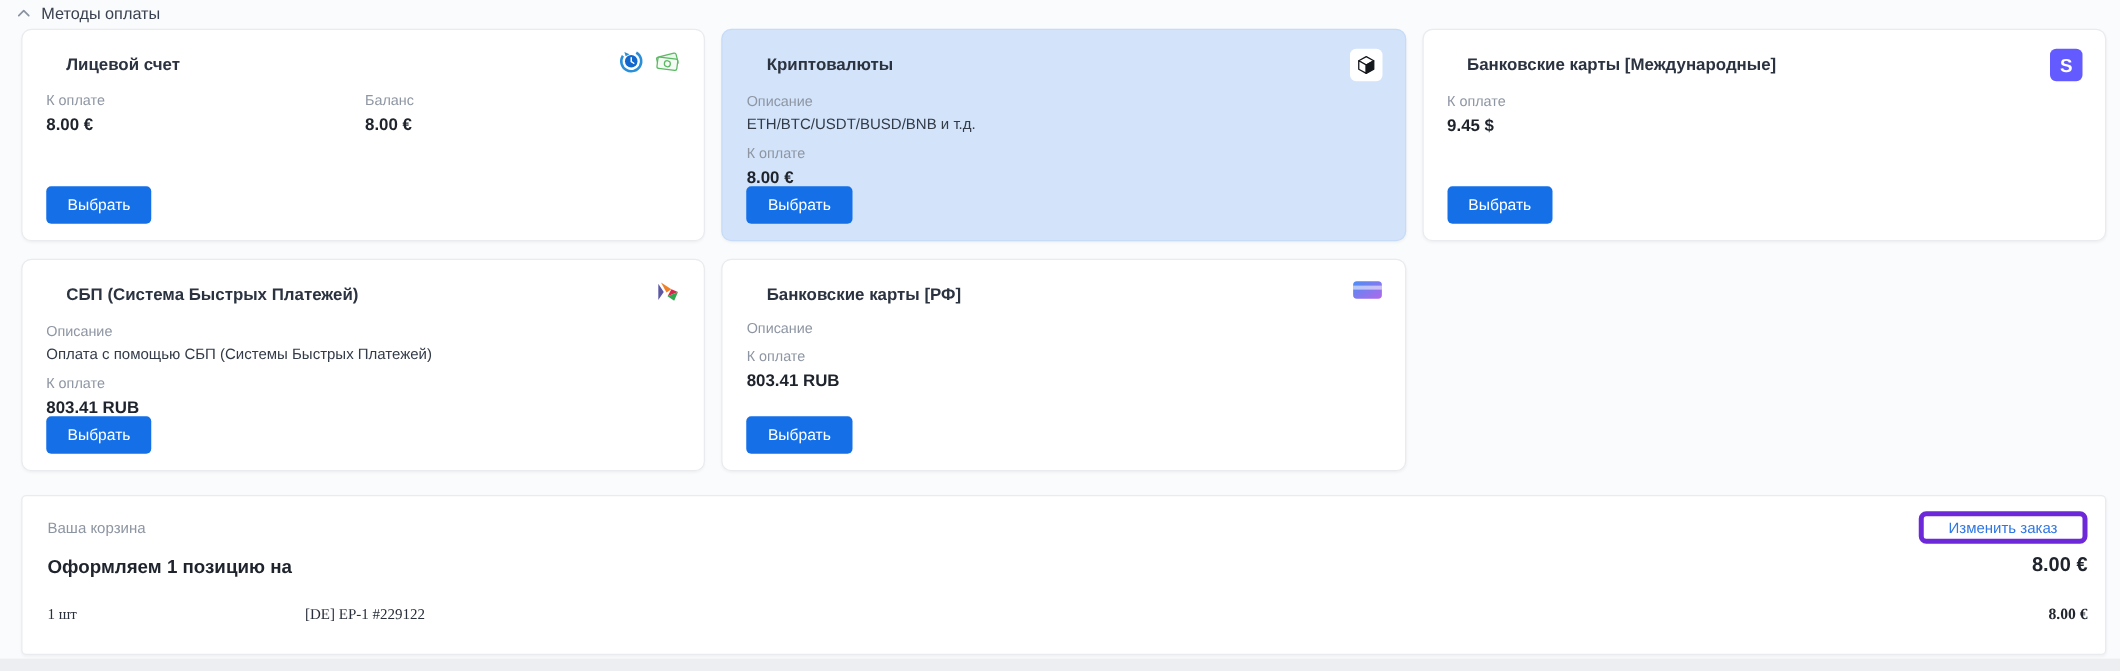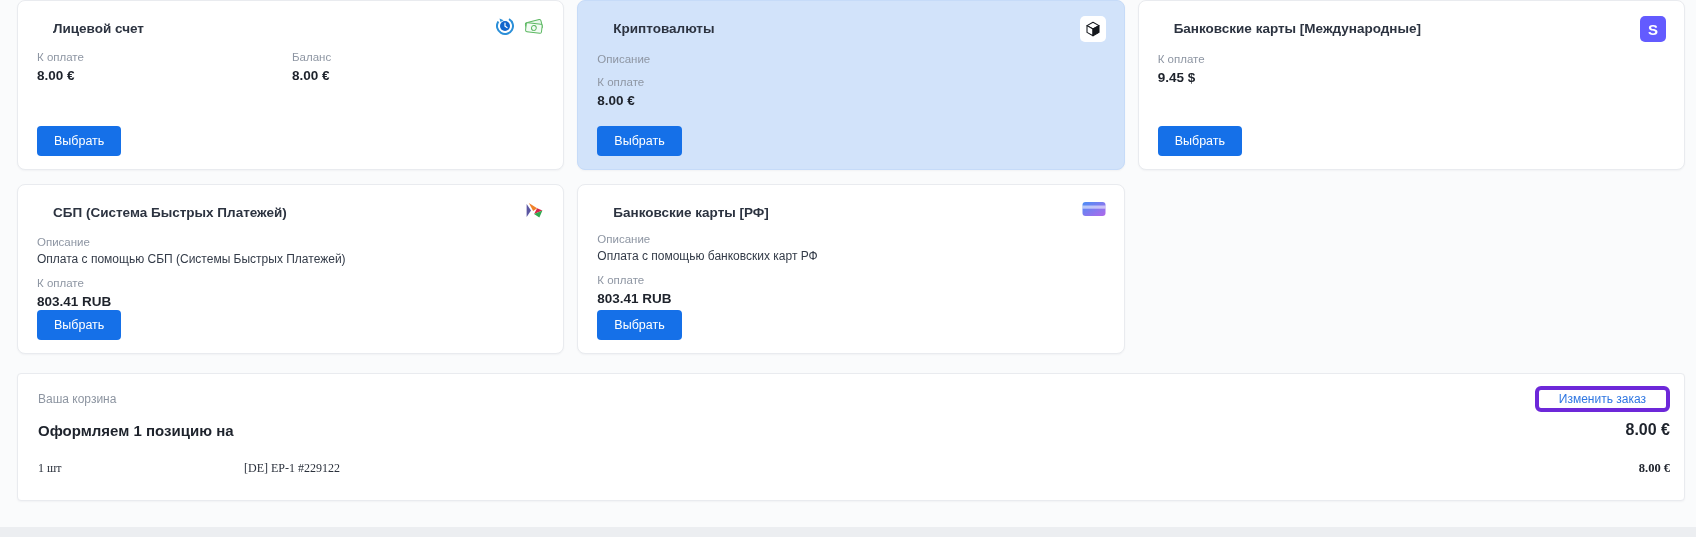--- a/index.html
+++ b/index.html
@@ -91,20 +91,28 @@
   .item-name { flex:1; }
   .item-price { font-size:12.5px; font-weight:600; color:#20252e; }
 
   .bottom-strip { height:10px; background:#eceef1; }
 </style>
 </head>
 <body>
 
 <div class="page">
 
+  <div class="section-header">
+    <span class="chev">
+      <svg width="10" height="7" viewBox="0 0 10 7">
+          <path d="M1 5.5L5 1.5l4 4" stroke="#8b93a2" stroke-width="1.4" fill="none" stroke-linecap="round" stroke-linejoin="round"></path>
+        </svg>
+    </span>
+    <span class="section-title">Методы оплаты</span>
+  </div>
 
   <div class="grid">
 
     <div class="card">
       <div class="card-head">
         <div class="card-title">Лицевой счет</div>
         <div class="card-icons">
           <span>
             <svg width="20" height="20" viewBox="0 0 20 20">
               <circle cx="10" cy="10" r="8" fill="none" stroke="#2b8fd8" stroke-width="2" stroke-dasharray="38 12" transform="rotate(-60 10 10)"></circle>
@@ -146,20 +154,21 @@
           <span class="icon-box">
             <svg width="18" height="18" viewBox="0 0 24 24">
               <polygon points="12,3 20,7.5 12,12 4,7.5" fill="#ffffff" stroke="#15181d" stroke-width="1.4" stroke-linejoin="round"></polygon>
               <polygon points="4,7.5 12,12 12,21 4,16.5" fill="#ffffff" stroke="#15181d" stroke-width="1.4" stroke-linejoin="round"></polygon>
               <polygon points="20,7.5 12,12 12,21 20,16.5" fill="#15181d" stroke="#15181d" stroke-width="1.4" stroke-linejoin="round"></polygon>
             </svg>
           </span>
         </div>
       </div>
       <div class="field-label">Описание</div>
+      <div class="desc-text">ETH/BTC/USDT/BUSD/BNB и т.д.</div>
       <div class="field-label">К оплате</div>
       <div class="field-value">8.00 €</div>
       <button class="btn">Выбрать</button>
     </div>
 
     <div class="card">
       <div class="card-head">
         <div class="card-title">Банковские карты [Международные]</div>
         <div class="card-icons">
           <span class="icon-box" style="background:#635bff;">
@@ -207,21 +216,20 @@
                   <stop offset="1" stop-color="#b168ea"></stop>
                 </linearGradient>
               </defs>
               <rect x="0.5" y="2" width="23" height="14" rx="3" fill="url(#cardg)"></rect>
               <rect x="0.5" y="5.5" width="23" height="3.2" fill="rgba(255,255,255,0.55)"></rect>
             </svg>
           </span>
         </div>
       </div>
       <div class="field-label">Описание</div>
-      <div class="desc-text">Оплата с помощью банковских карт РФ</div>
       <div class="field-label">К оплате</div>
       <div class="field-value">803.41 RUB</div>
       <button class="btn">Выбрать</button>
     </div>
 
   </div>
 
   <div class="cart">
     <div class="cart-row-a">
       <span class="cart-title">Ваша корзина</span>

